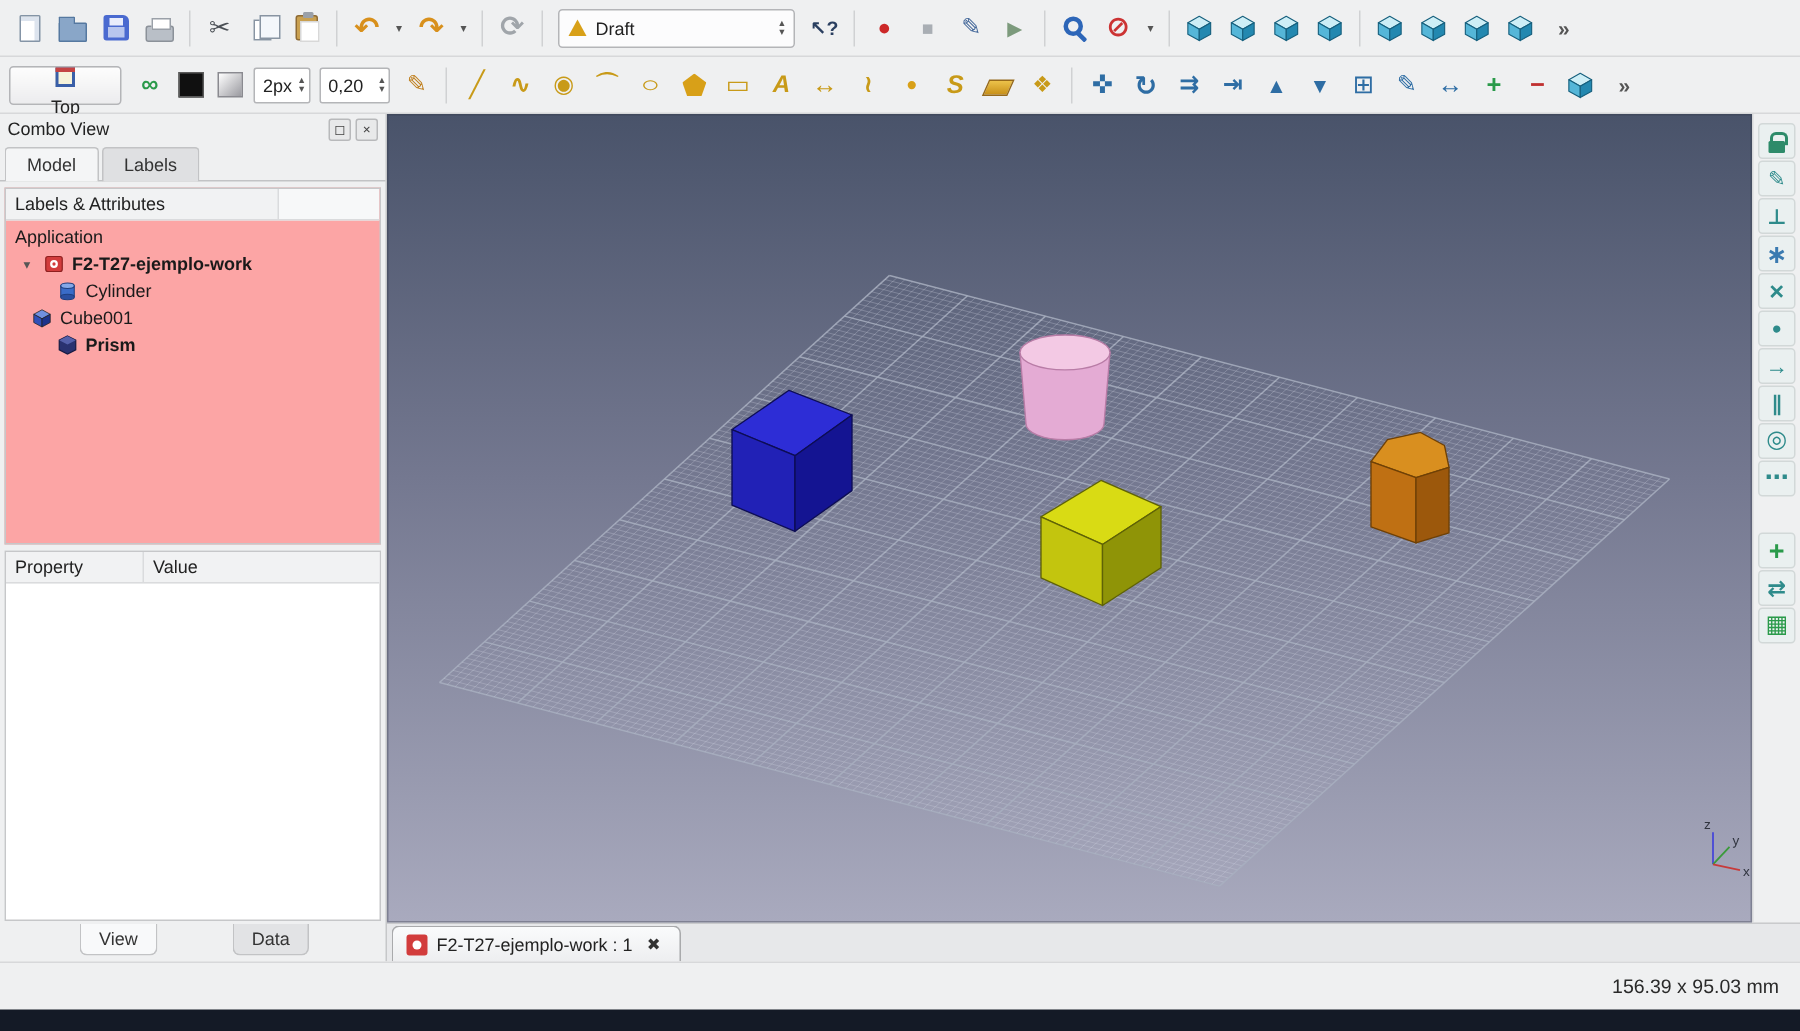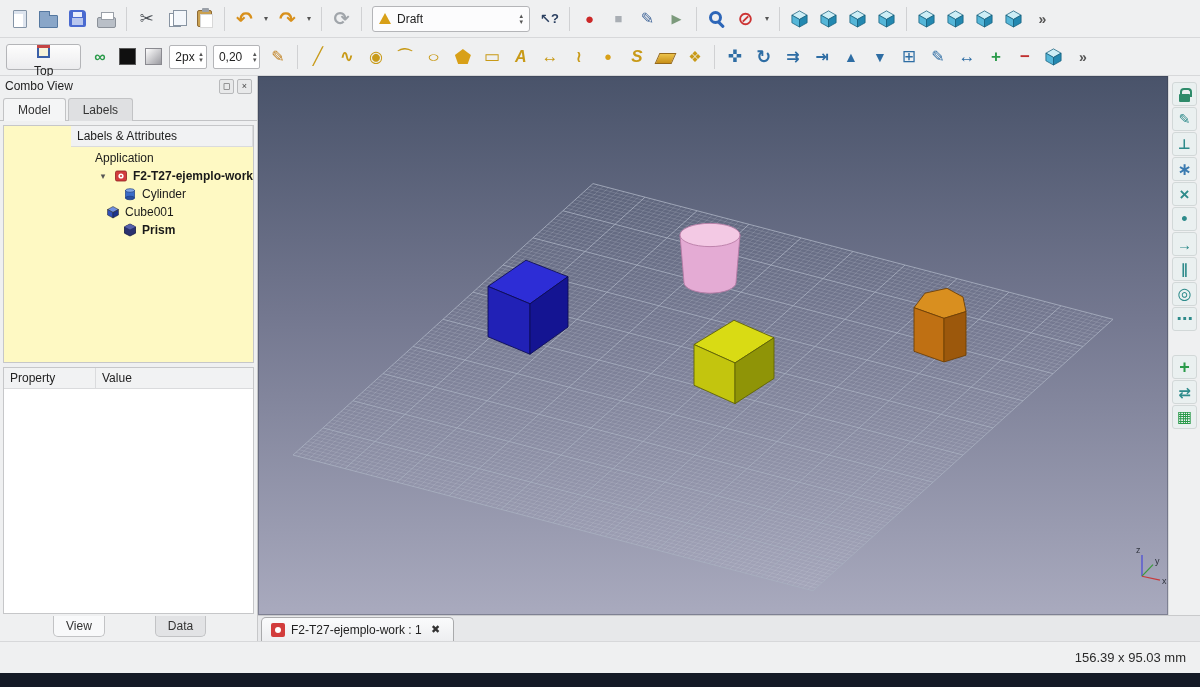--- a/index.html
+++ b/index.html
@@ -76,22 +76,22 @@
   .left-panel { width:258px; flex:none; display:flex; flex-direction:column; background:#eff0f1; border-right:1px solid #c6c7c9; }
   .panel-header { height:20px; display:flex; align-items:center; justify-content:space-between; padding:0 5px; flex:none; }
   .panel-btns { display:flex; gap:3px; }
   .ph-btn { width:15px; height:15px; font-size:9px; color:#444; border:1px solid #b8b9bb; background:#e8e9ea;
             border-radius:2px; display:flex; align-items:center; justify-content:center; }
   .panel-tabs { display:flex; align-items:flex-end; height:25px; padding-left:3px; gap:2px; border-bottom:1px solid #c2c3c5; flex:none; }
   .ptab { padding:4px 14px; font-size:12px; background:#dfe0e2; border:1px solid #c2c3c5; border-bottom:none;
           border-radius:3px 3px 0 0; color:#333; margin-bottom:-1px; }
   .ptab.active { background:#f4f5f6; }
 
-  .tree-box { height:238px; margin:4px 3px 2px; background:#fef9c3; border:1px solid #c6c7c9; display:flex;
-              flex-direction:column; flex:none; overflow:hidden;align-items:flex-end; }
+  .tree-box { height:238px; margin:4px 3px 2px; background:#fca5a5; border:1px solid #c6c7c9; display:flex;
+              flex-direction:column; flex:none; overflow:hidden; }
   .tree-header { display:flex; background:#f7f8f9; border-bottom:1px solid #dadbdd; flex:none; }
   .th-cell { width:182px; padding:3px 6px; background:#f1f2f3; border-right:1px solid #dadbdd; font-size:12px; color:#222; }
   .tree-body { flex:1; overflow:hidden; padding-top:2px; }
   .tree-item { display:flex; align-items:center; gap:5px; height:18px; font-size:12px; color:#1a1a1a; }
   .expander { font-size:9px; color:#555; width:12px; text-align:center; flex:none; }
   .ticon { display:flex; align-items:center; flex:none; }
   .tlabel { white-space:nowrap; }
 
   .prop-box { flex:1; margin:2px 3px; background:#fff; border:1px solid #c6c7c9; display:flex; flex-direction:column; min-height:0; }
   .prop-header { display:flex; background:#f1f2f3; border-bottom:1px solid #dadbdd; flex:none; }

